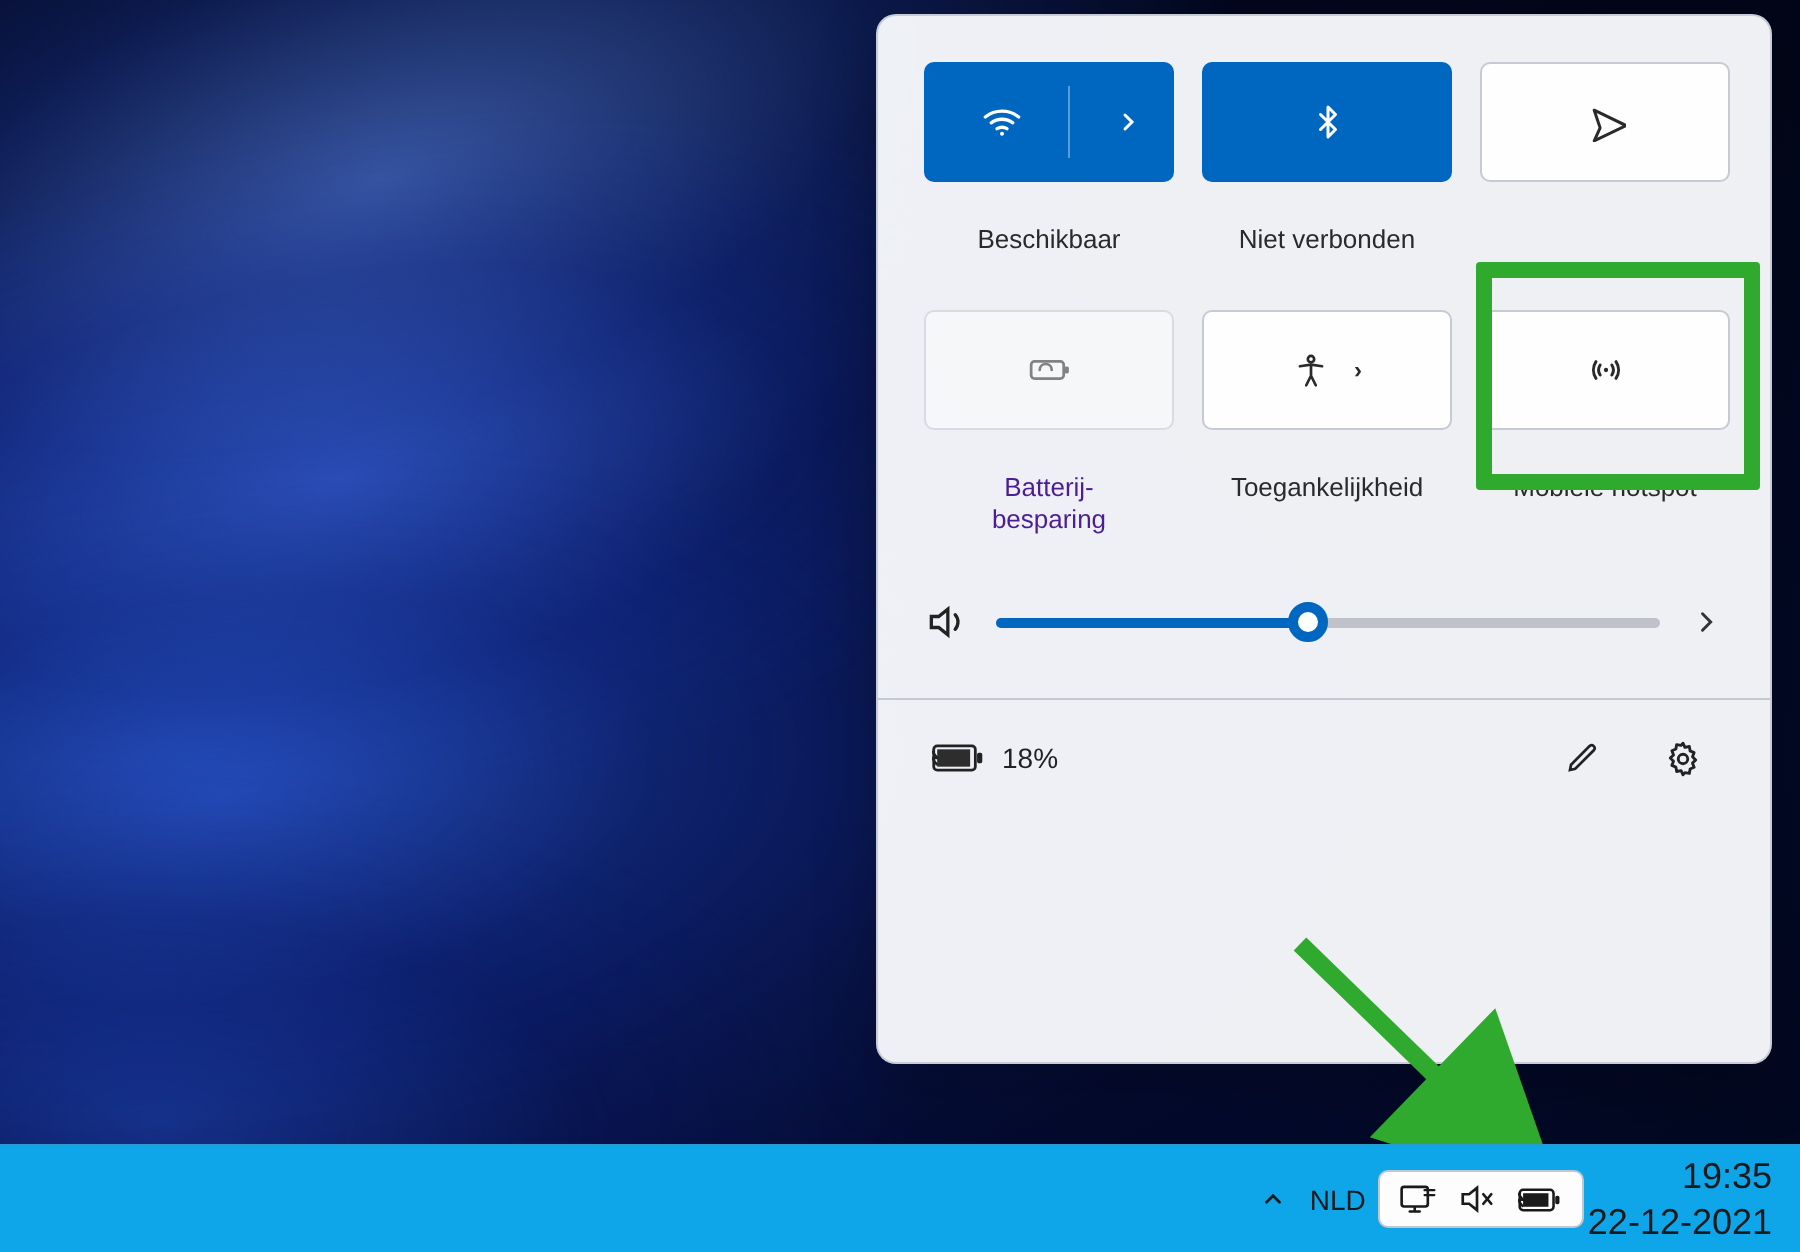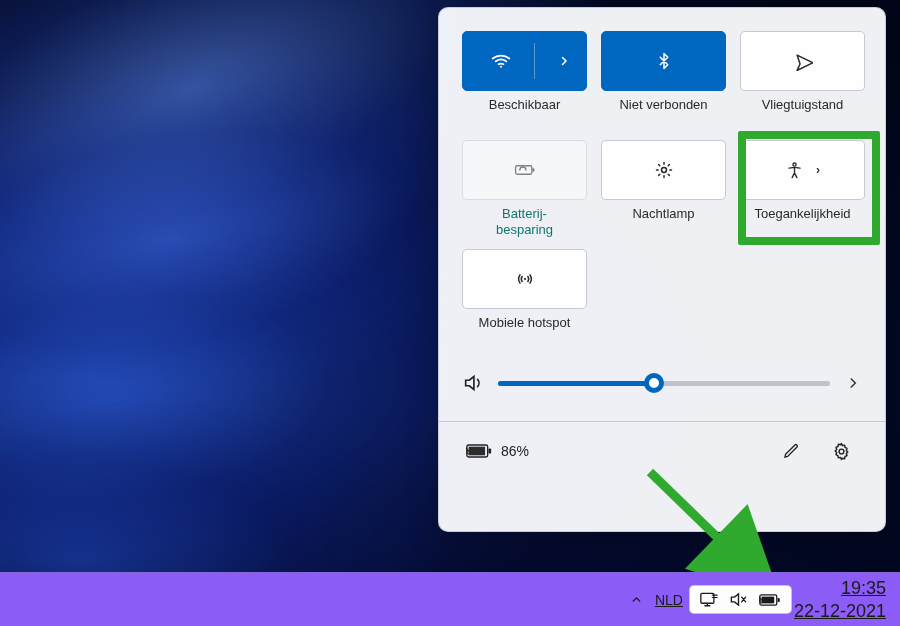--- a/index.html
+++ b/index.html
@@ -62,29 +62,29 @@
     }
     .tile-btn.active {
       background: #0067c0;
       border-color: #0067c0;
       color: #fff;
     }
     .tile-btn.disabled { opacity: 0.55; cursor: default; }
     .tile-btn.split { justify-content: space-between; padding: 0 16px 0 28px; }
     .divider { width: 1px; height: 36px; background: rgba(255,255,255,0.35); }
     .tile-label {
-      margin-top: 6px;
+      margin-top: 21px;
       height: 36px;
       font-size: 13px;
       color: #2a2a2a;
       text-align: center;
       line-height: 1.25;
       white-space: pre-line;
     }
-    .tile-label.dim { color: #0f766e; }
+    .tile-label.dim { color: #4c1d95; }
 
     .chev-mini { font-size: 12px; font-weight: 600; margin-left: 6px; }
 
     
     .focus-highlight {
       position: absolute;
       top: 131px; left: 738px;
       width: 142px; height: 114px;
       border: 8px solid #2faa2f;
       box-sizing: border-box;
@@ -113,25 +113,25 @@
       height: 58px; display: flex; align-items: center; justify-content: space-between;
       padding: 0 4px;
     }
     .battery-info { display: flex; align-items: center; gap: 9px; color: #222; font-size: 14px; }
     .bottom-actions { display: flex; gap: 16px; }
     .icon-btn { width: 34px; height: 34px; border-radius: 5px; display: flex; align-items: center; justify-content: center; color: #222; cursor: pointer; }
 
     
     .taskbar {
       position: absolute; left: 0; right: 0; bottom: 0; height: 54px;
-      background: #8b5cf6;
+      background: #0ea5e9;
       border-top: 1px solid rgba(120,130,150,0.3);
       display: flex; align-items: center; justify-content: flex-end;
       padding-right: 14px; gap: 2px;
-      color: #1a1a1a; font-size: 13px; text-decoration: underline;
+      color: #1a1a1a; font-size: 13px;
     }
     .tray-chev { font-size: 13px; cursor: pointer; padding: 6px; }
     .tray-lang { font-size: 14px; padding: 4px 4px; cursor: pointer; }
     .tray-group {
       display: flex; align-items: center; gap: 11px;
       background: #fdfdfe;
       border: 1px solid rgba(120,130,150,0.45);
       border-radius: 5px;
       padding: 5px 10px;
       cursor: pointer;
@@ -192,48 +192,36 @@
     </div>
 
     <div class="tile">
       <div class="tile-btn">
         <span>
           <svg width="20" height="20" viewBox="0 0 24 24" fill="none" stroke="currentColor" stroke-width="1.8" stroke-linejoin="round">
             <path d="M2 12l20-7-7 20-3-8-10-5z" transform="rotate(45 12 12)"></path>
           </svg>
         </span>
       </div>
-      <div class="tile-label">Vliegtuigstand</div>
     </div>
 
     <div class="tile">
       <div class="tile-btn disabled">
         <span>
           <svg width="24" height="20" viewBox="0 0 28 20" fill="none" stroke="currentColor" stroke-width="1.6">
             <rect x="3" y="5" width="19" height="10" rx="2"></rect>
               <rect x="22.5" y="8" width="2.5" height="4" rx="1" fill="currentColor" stroke="none"></rect>
             <path d="M8 10c0-2 1.5-3.5 3.5-3.5s3.5 1.5 3.5 3.5" stroke-linecap="round"></path>
           </svg>
         </span>
       </div>
       <div class="tile-label dim">Batterij-
 besparing</div>
     </div>
 
-    <div class="tile">
-      <div class="tile-btn">
-        <span>
-          <svg width="20" height="20" viewBox="0 0 24 24" fill="none" stroke="currentColor" stroke-width="1.8" stroke-linecap="round">
-            <circle cx="12" cy="12" r="3"></circle>
-            <path d="M12 3v2M12 19v2M3 12h2M19 12h2M5.5 5.5l1.4 1.4M17.1 17.1l1.4 1.4M5.5 18.5l1.4-1.4M17.1 6.9l1.4-1.4"></path>
-          </svg>
-        </span>
-      </div>
-      <div class="tile-label">Nachtlamp</div>
-    </div>
 
 
     <div class="tile">
       <div class="tile-btn" style="gap:6px;">
         <span>
           <svg width="19" height="19" viewBox="0 0 24 24" fill="none" stroke="currentColor" stroke-width="1.7" stroke-linecap="round">
             <circle cx="12" cy="4.5" r="2"></circle>
             <path d="M5 9l7-1 7 1M12 8v7M9 21l3-6 3 6"></path>
           </svg>
         </span>
@@ -283,21 +271,21 @@
   <div class="panel-bottom">
     <div class="battery-info">
       <span>
         <svg width="26" height="16" viewBox="0 0 30 16" fill="none" stroke="currentColor" stroke-width="1.6">
           <rect x="1" y="1" width="24" height="14" rx="2"></rect>
             <rect x="26" y="5" width="3" height="6" rx="1" fill="currentColor" stroke="none"></rect>
           <rect x="3" y="3" width="19" height="10" fill="currentColor" stroke="none" opacity="0.95"></rect>
           <path d="M-4 4 L-1 8 L-4 8 L-1 12" stroke-width="1.4" transform="translate(4,0)"></path>
         </svg>
       </span>
-      <span>86%</span>
+      <span>18%</span>
     </div>
     <div class="bottom-actions">
       <div class="icon-btn">
         <span>
           <svg width="18" height="18" viewBox="0 0 24 24" fill="none" stroke="currentColor" stroke-width="1.8" stroke-linecap="round">
             <path d="M4 20l3.5-.8L20 6.7a2 2 0 0 0-2.8-2.8L4.7 16.5 4 20z"></path>
           </svg>
         </span>
       </div>
       <div class="icon-btn">

